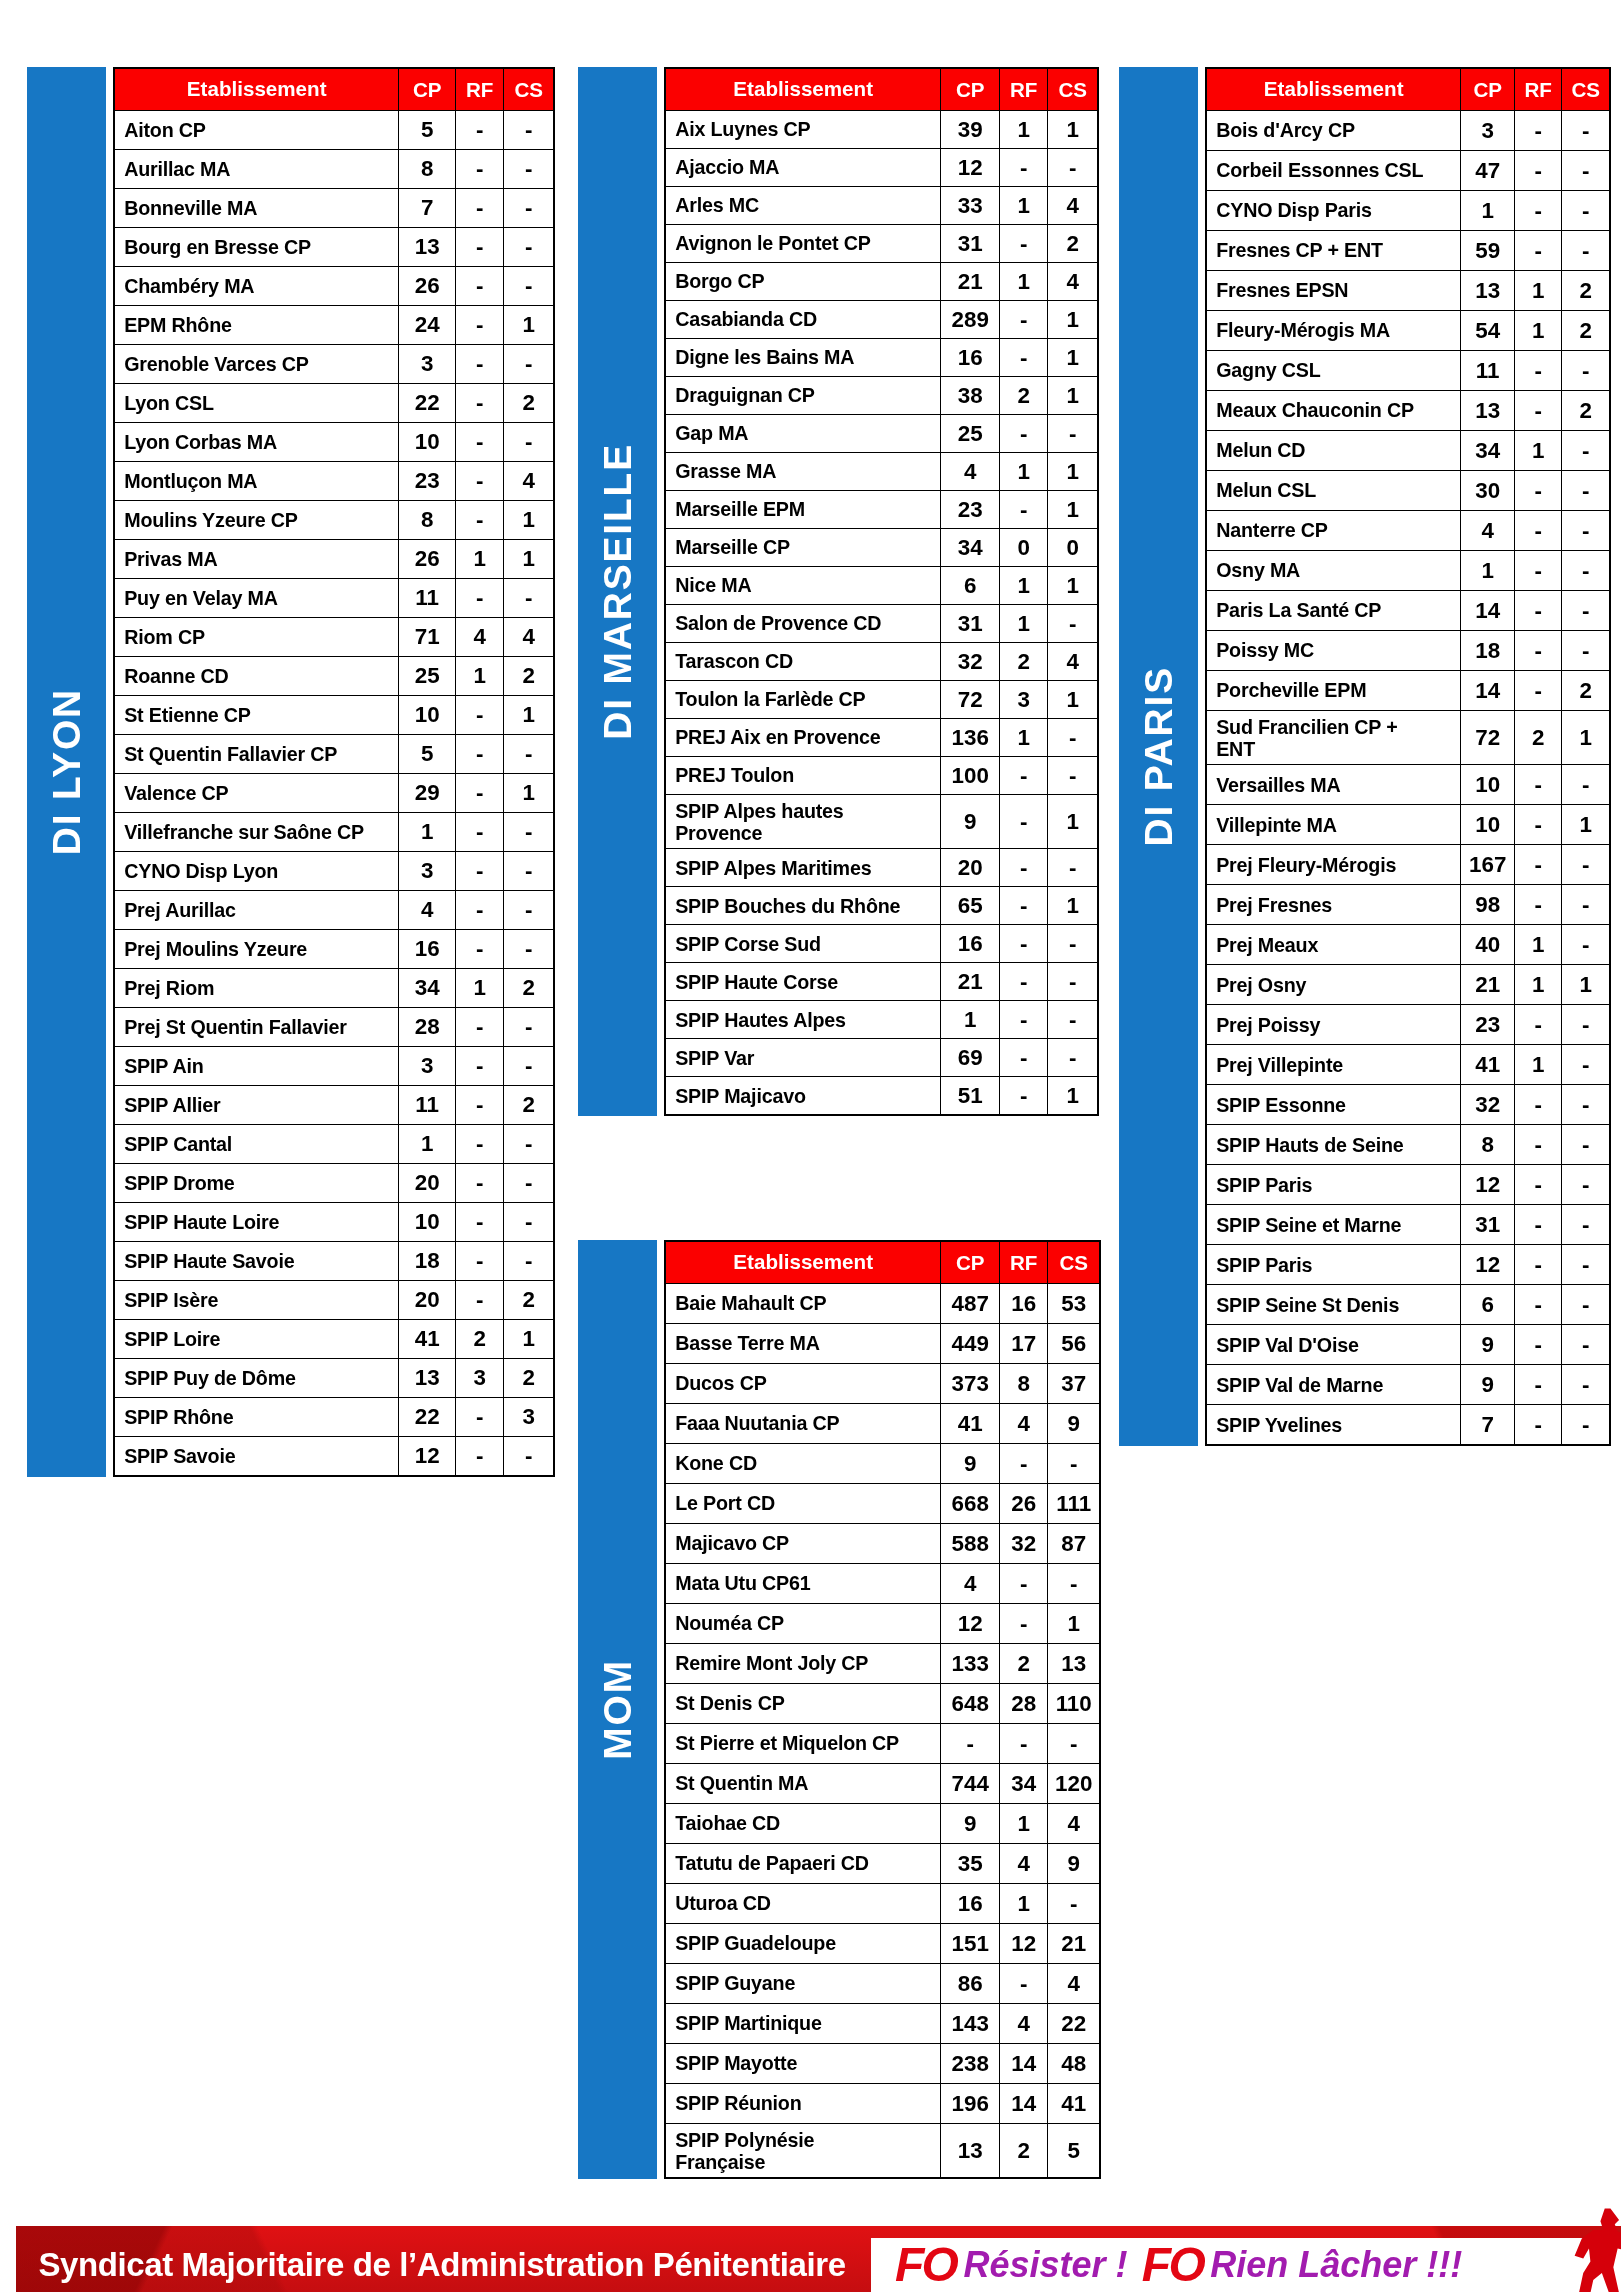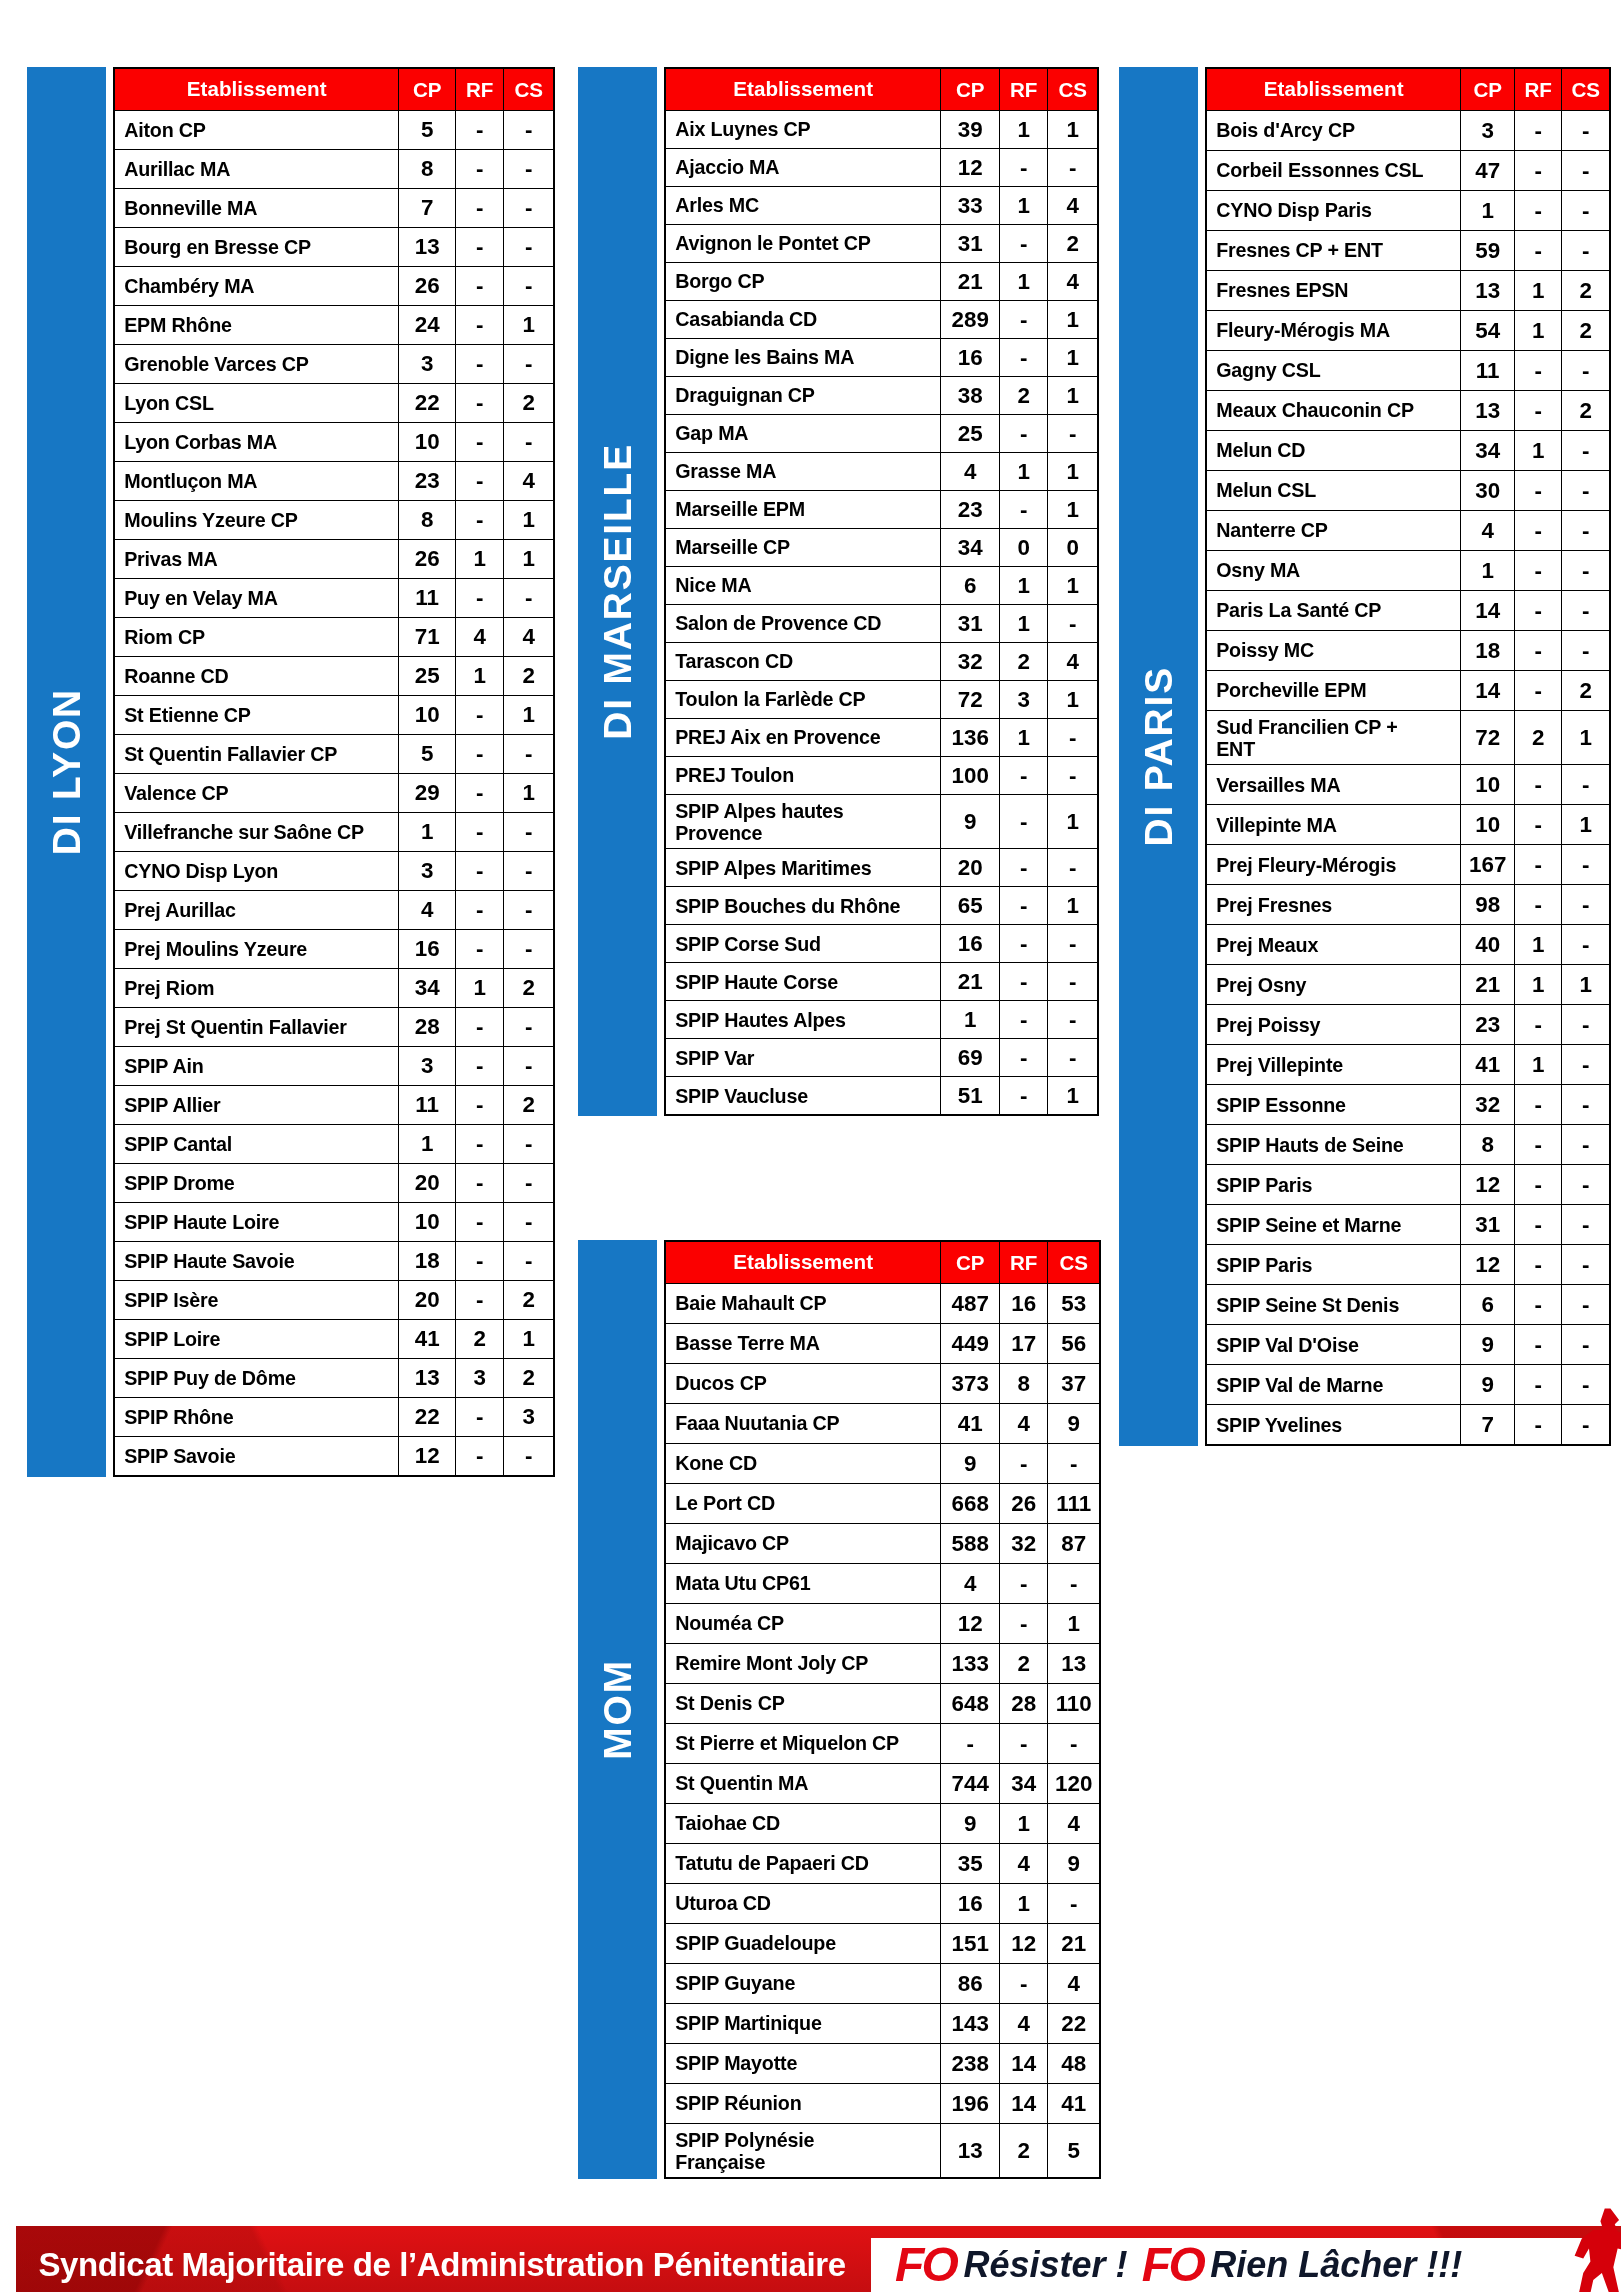--- a/index.html
+++ b/index.html
@@ -45,21 +45,21 @@
   }
   #union-title{
     position:absolute;left:22.4px;top:11.6px;bottom:0;width:828px;
     display:flex;align-items:center;color:#fff;font-size:33px;font-weight:bold;letter-spacing:-0.4px;white-space:nowrap;
   }
   #footer-white{
     position:absolute;left:855px;top:11.6px;right:0;bottom:0;background:#fff;
     display:flex;align-items:center;padding-left:24px;box-sizing:border-box;
   }
   .fo{font-size:48px;font-style:italic;font-weight:bold;color:#E30613;letter-spacing:-2.7px;margin-right:7.2px;line-height:1;}
-  .slogan-word{font-size:36px;font-style:italic;font-weight:bold;color:#0f172a;margin-right:14.3px;line-height:1;white-space:nowrap;}
+  .slogan-word{font-size:36px;font-style:italic;font-weight:bold;color:#a21caf;margin-right:14.3px;line-height:1;white-space:nowrap;}
   #silhouette{position:absolute;right:1.8px;bottom:0;width:72px;height:86px;z-index:3;}
 </style>
 </head>
 <body>
 
 <div class="group" id="g-lyon">
   <div class="band">
     <div class="band-label">DI LYON</div>
   </div>
   <div class="ptable t-lyon">
@@ -438,21 +438,21 @@
         <div class="tcell">-</div>
         <div class="tcell">-</div>
       </div>
       <div class="trow">
         <div class="tcell">SPIP Var</div>
         <div class="tcell">69</div>
         <div class="tcell">-</div>
         <div class="tcell">-</div>
       </div>
       <div class="trow">
-        <div class="tcell">SPIP Vaucluse</div>
+        <div class="tcell">SPIP Majicavo</div>
         <div class="tcell">51</div>
         <div class="tcell">-</div>
         <div class="tcell">1</div>
       </div>
     </div>
 </div>
 
 <div class="group" id="g-mom">
   <div class="band">
     <div class="band-label">MOM</div>

